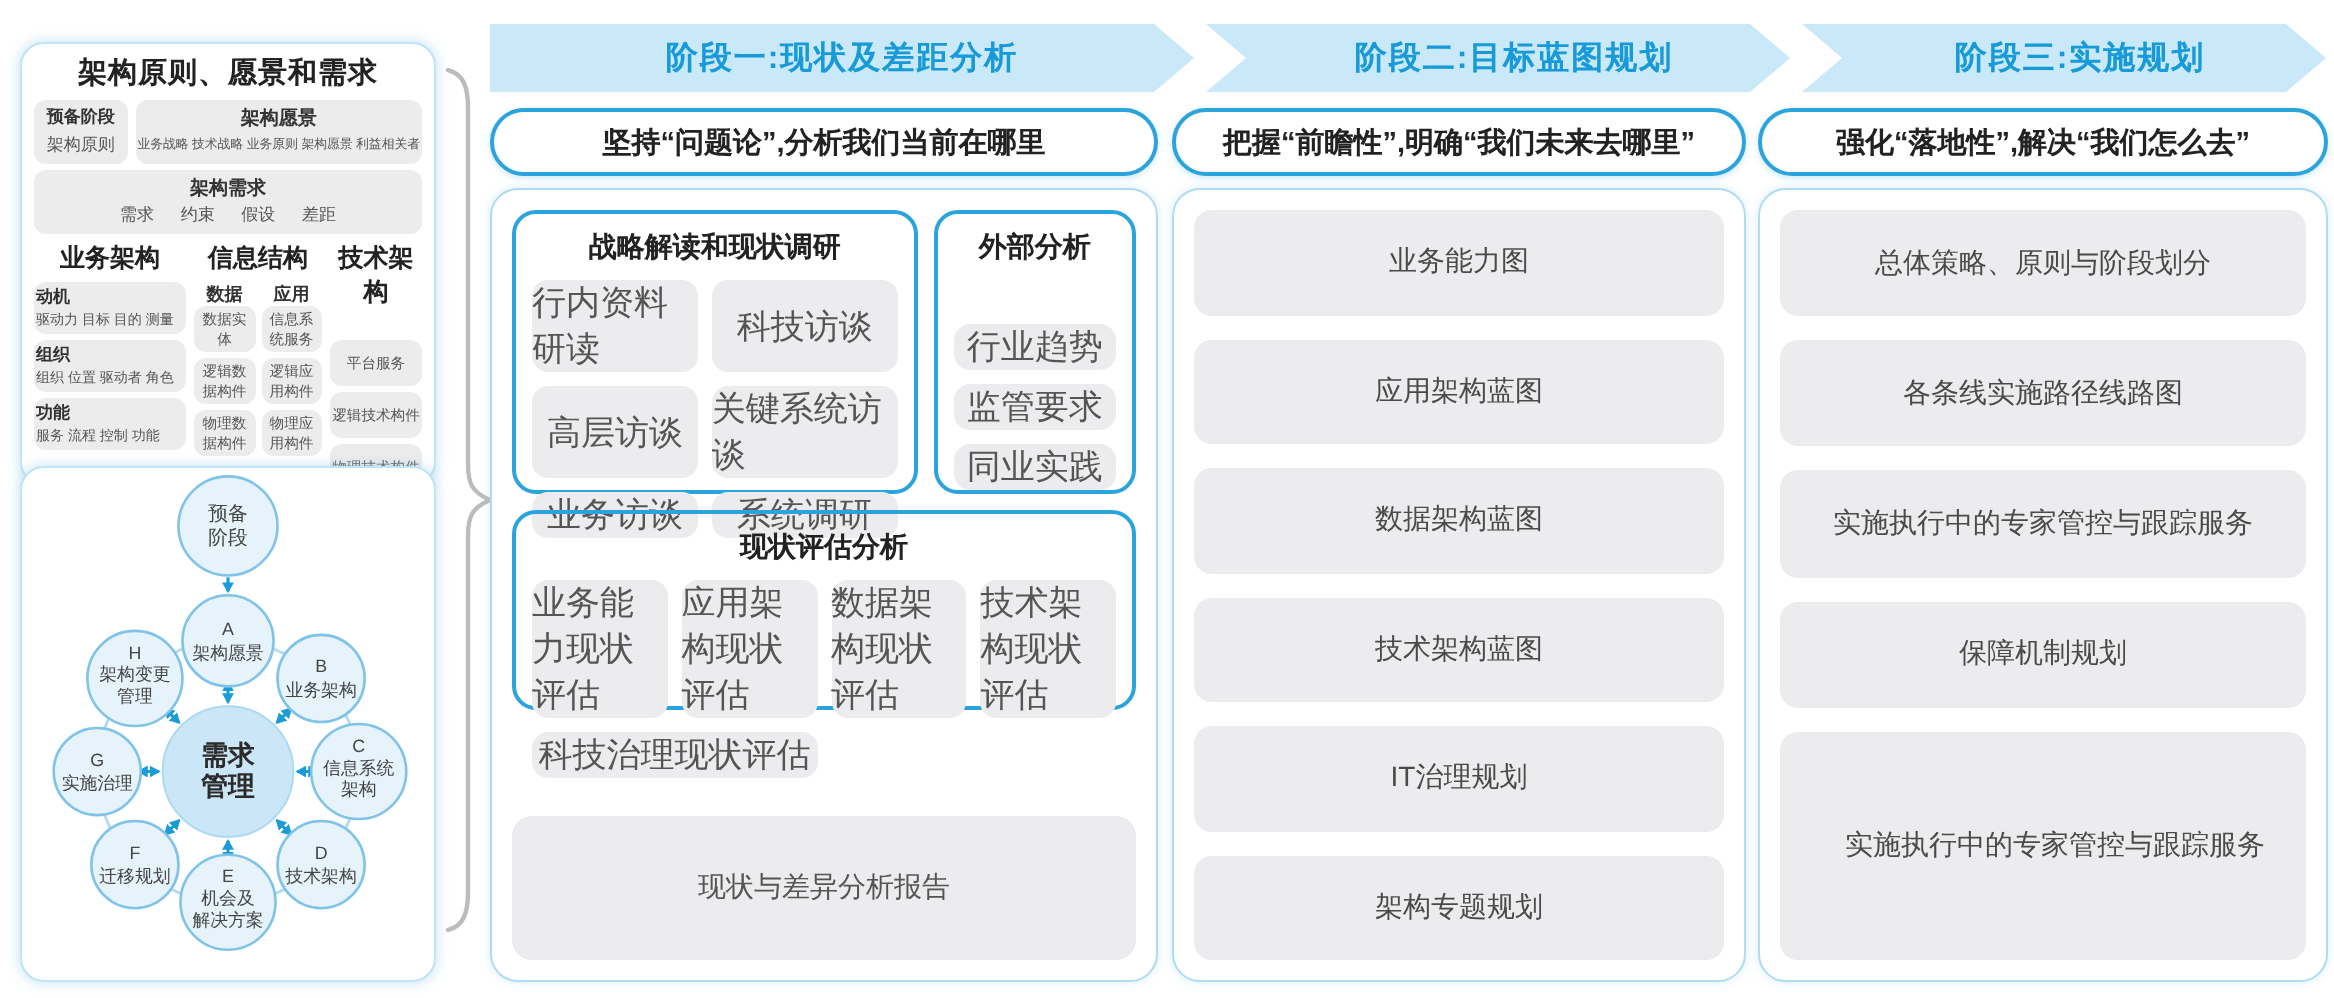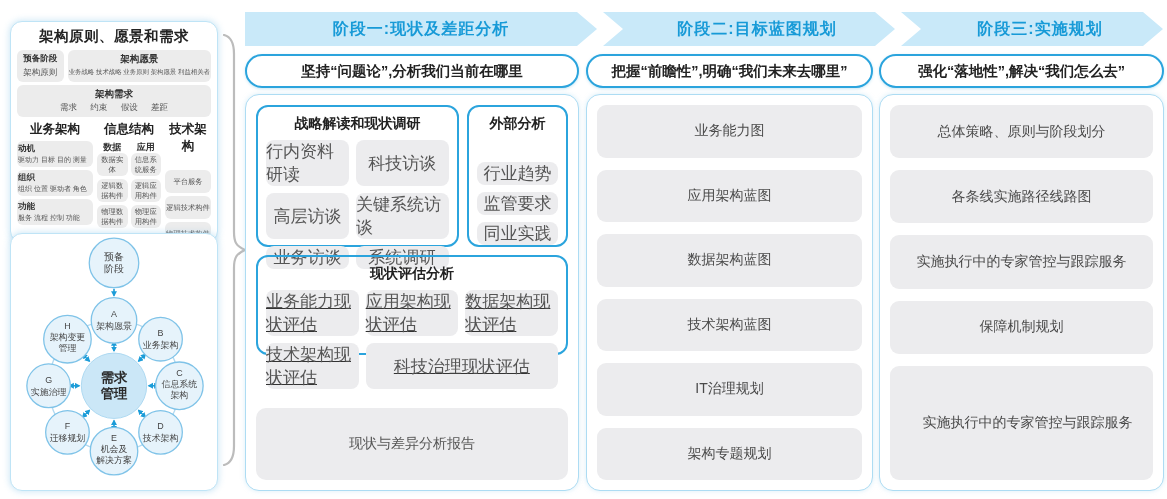--- a/index.html
+++ b/index.html
@@ -72,21 +72,21 @@
   .bluebox { border:2px solid #2ba4dd; border-radius:12px; padding:8px; display:flex;
     flex-direction:column; gap:7px; }
   .bb-title { text-align:center; font-weight:bold; font-size:14px; color:#222; }
   .survey { flex:2.25; }
   .survey-grid { display:grid; grid-template-columns:1fr 1.12fr; gap:7px; flex:1; }
   .external { flex:1;gap:29px; }
   .ext-col { display:flex; flex-direction:column; gap:7px; flex:1; }
   .pillbtn { background:#ececee; border-radius:8px; display:flex; align-items:center;
     justify-content:center; font-size:17px; color:#555; }
   .assessment { height:100px; }
-  .assess-grid { display:grid; grid-template-columns:1fr 1fr 1fr; gap:7px; flex:1;text-decoration:underline; }
+  .assess-grid { display:grid; grid-template-columns:1fr 1fr 1fr 1fr; gap:7px; flex:1; }
   .span2 { grid-column:span 2; }
   .report { background:#ececee; border-radius:10px; flex:1; display:flex; align-items:center;
     justify-content:center; font-size:14px; color:#555;margin-top:45px; }
   .grayband { background:#ececee; border-radius:9px; display:flex; align-items:center;
     justify-content:center; font-size:14px; color:#4a4a4a; flex:1; }
   .tall { flex:2.15;padding-left:12px; }
 </style>
 </head>
 <body>
 

